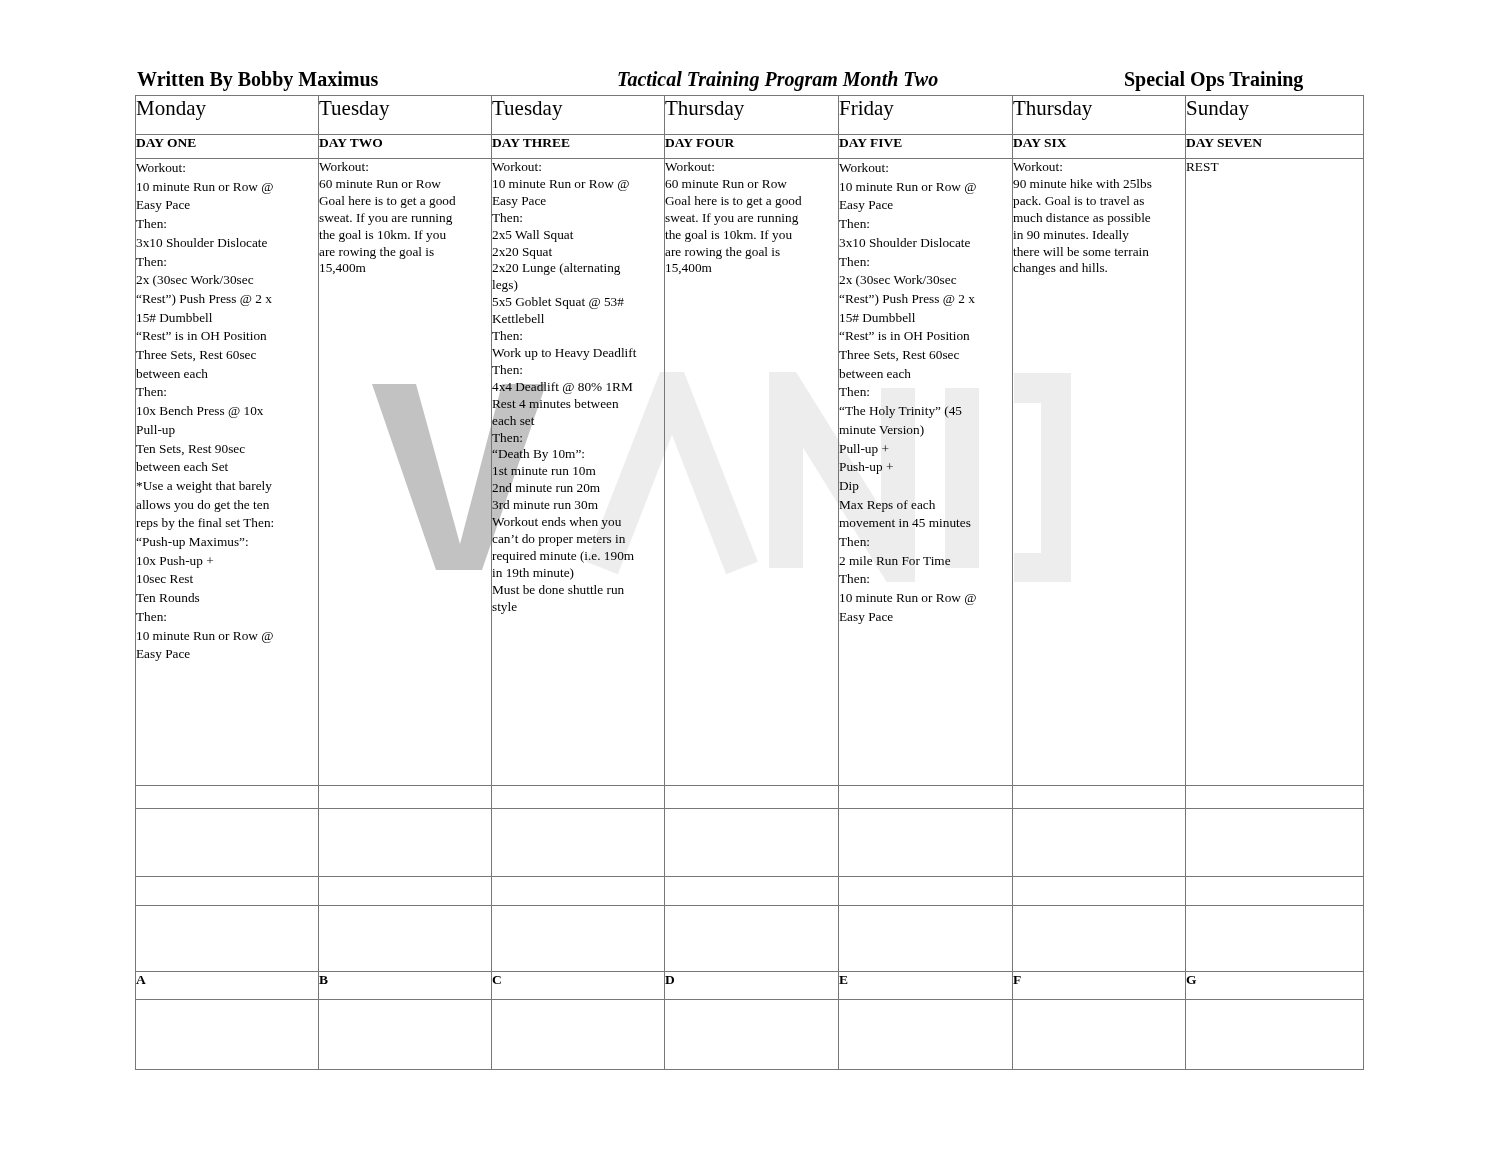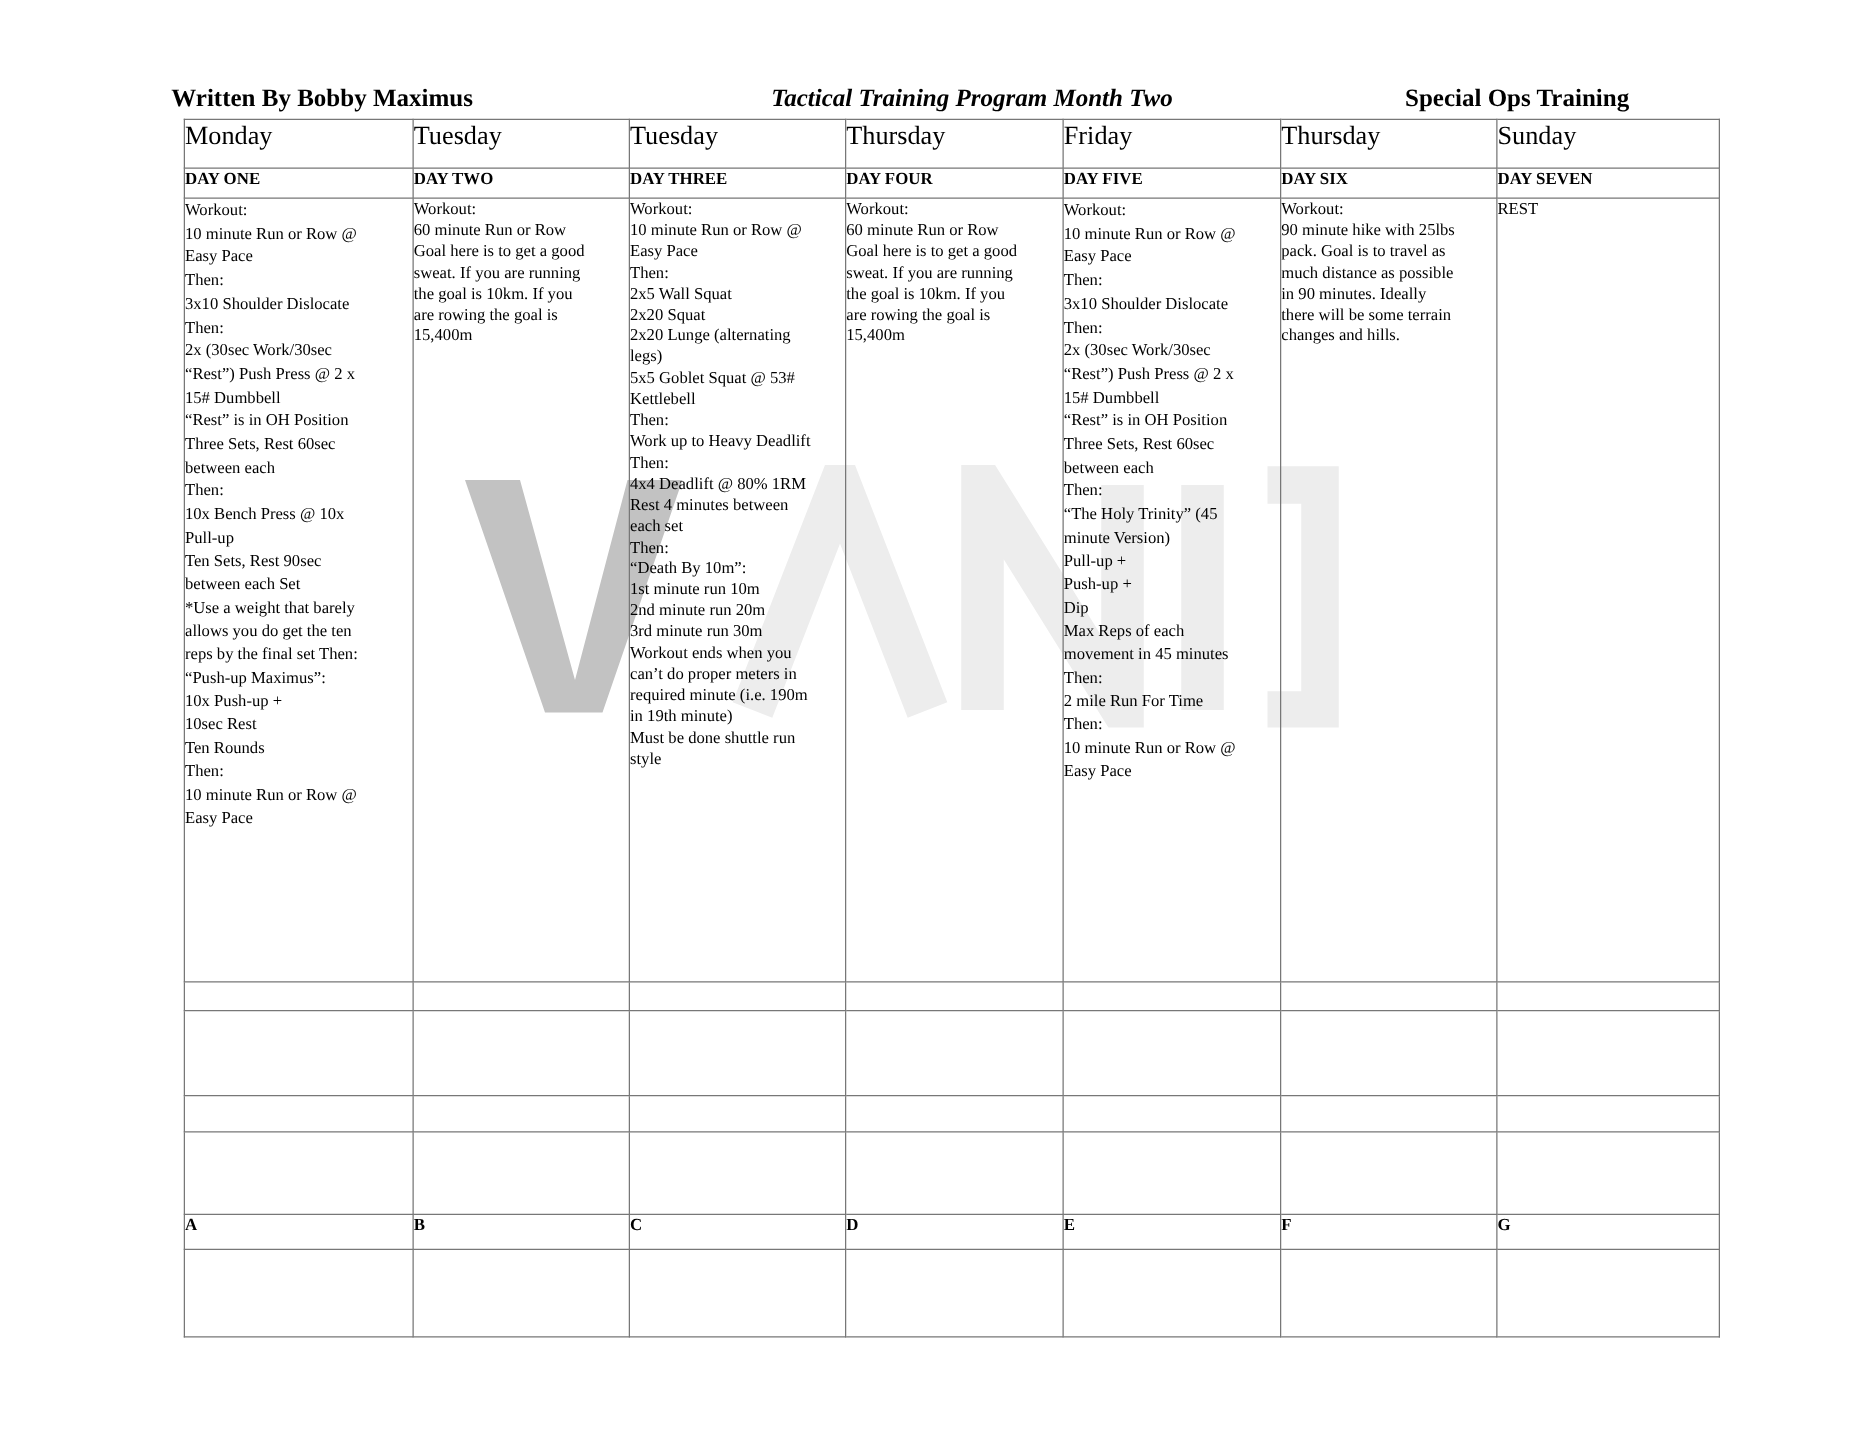--- a/index.html
+++ b/index.html
@@ -9,21 +9,21 @@
     overflow:hidden;
   }
   .title{position:absolute;top:68px;font-weight:bold;font-size:20px;white-space:nowrap;}
   #t-author{left:137px;}
   #t-program{left:617px;font-style:italic;}
   #t-subtitle{left:1092px;margin-left:32px;}
 
   #watermark{position:absolute;left:350px;top:372px;z-index:1;}
 
   table.cal{
-    position:absolute;left:147px;top:95px;width:1228px;z-index:2;
+    position:absolute;left:135px;top:95px;width:1228px;z-index:2;
     border-collapse:collapse;table-layout:fixed;background:transparent;
   }
   .cal td{border:1px solid #777;padding:0;vertical-align:top;overflow:hidden;}
   .wd{font-size:21px;padding:3px 0 0 5px;}
   .day{font-weight:bold;font-size:13.5px;padding:5px 0 0 4px;vertical-align:top;margin-left:19px;}
   .wk{font-size:13.3px;line-height:16.9px;padding:2px 4px 0 5px;white-space:pre-line;}
   .wk.loose{line-height:18.7px;}
   .letter{font-weight:bold;font-size:13.5px;padding:6px 0 0 4px;}
   tr.r-wd td{height:38px;}
   tr.r-day td{height:23px;}

